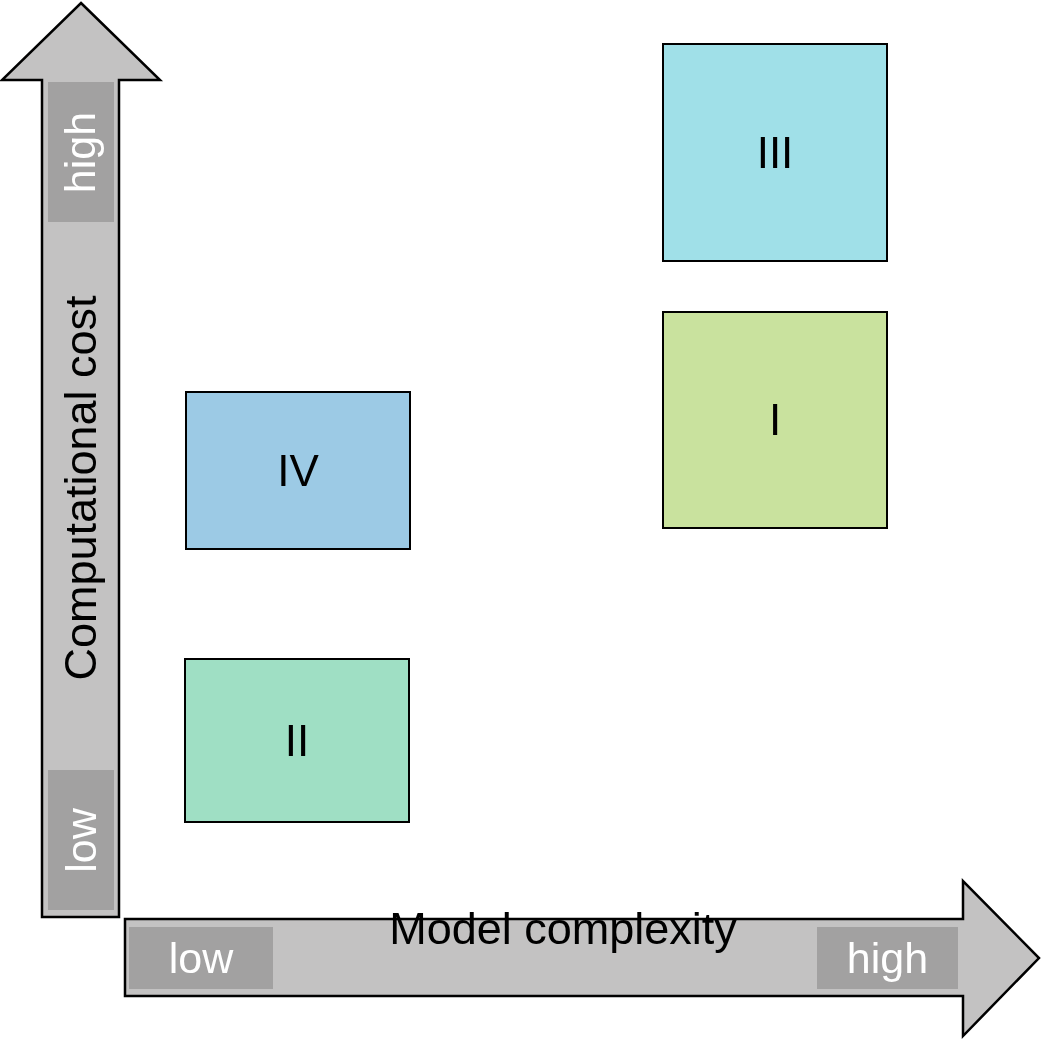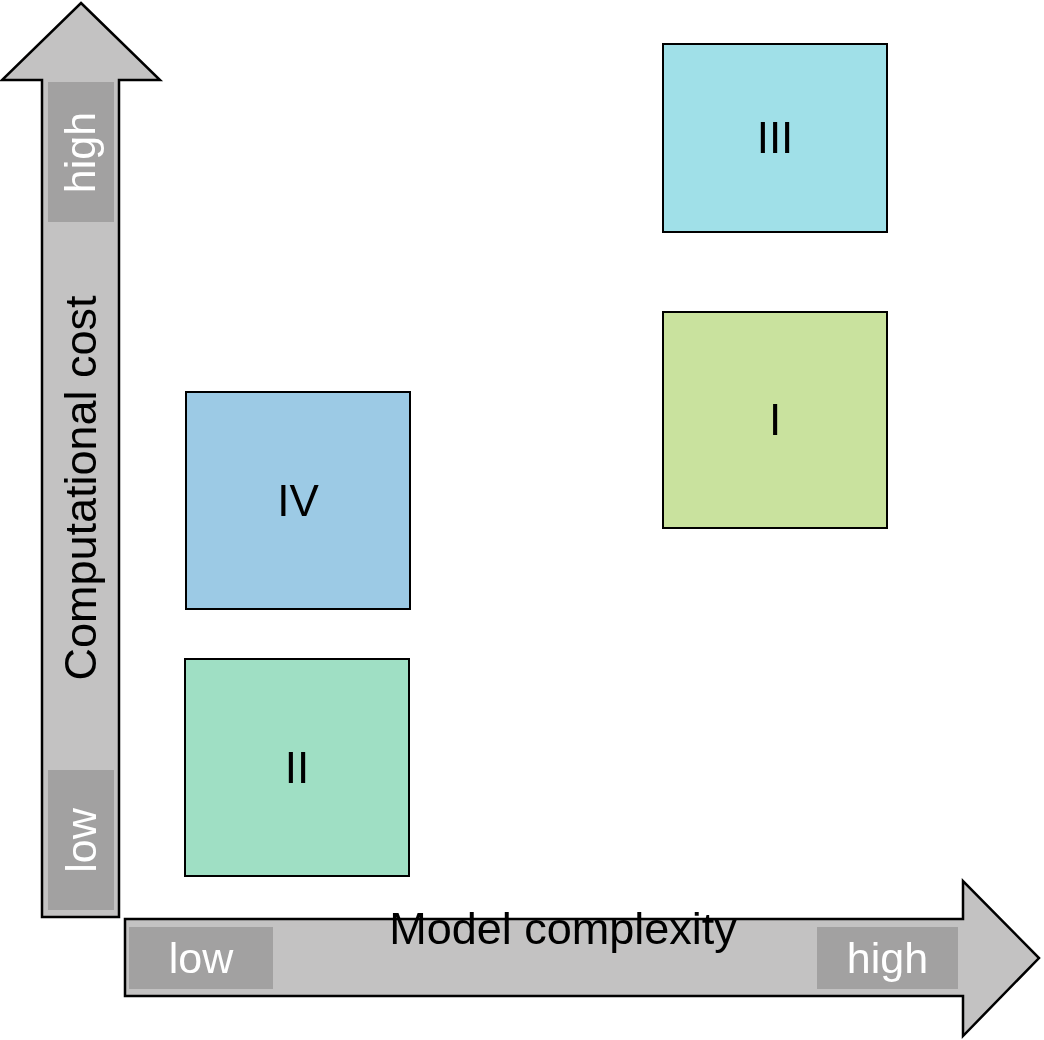--- a/index.html
+++ b/index.html
@@ -63,24 +63,24 @@
     position: absolute;
     box-sizing: border-box;
     border: 2.5px solid #000000;
     display: flex;
     align-items: center;
     justify-content: center;
     color: #000000;
     font-size: 44px;
     line-height: 1;
   }
-  #box-iii { left: 662px; top: 43px;  width: 226px; height: 190px; }
+  #box-iii { left: 662px; top: 43px;  width: 226px; height: 219px; }
   #box-i   { left: 662px; top: 311px; width: 226px; height: 218px; }
-  #box-iv  { left: 185px; top: 391px; width: 226px; height: 219px; }
-  #box-ii  { left: 184px; top: 658px; width: 226px; height: 219px; }
+  #box-iv  { left: 185px; top: 391px; width: 226px; height: 159px; }
+  #box-ii  { left: 184px; top: 658px; width: 226px; height: 165px; }
 </style>
 </head>
 <body>
 
 <div class="canvas">
 
   <svg class="axes-svg" viewBox="0 0 1044 1040" xmlns="http://www.w3.org/2000/svg">
     <polygon points="81,3 160,80 119,80 119,917 42,917 42,80 2,80" stroke="#000000" stroke-width="2.5" style="fill: rgb(195, 194, 194);"></polygon>
     <polygon points="125,919 963,919 963,881 1039,958 963,1036 963,996 125,996" stroke="#000000" stroke-width="2.5" style="fill: rgb(195, 194, 194);"></polygon>
   </svg>

